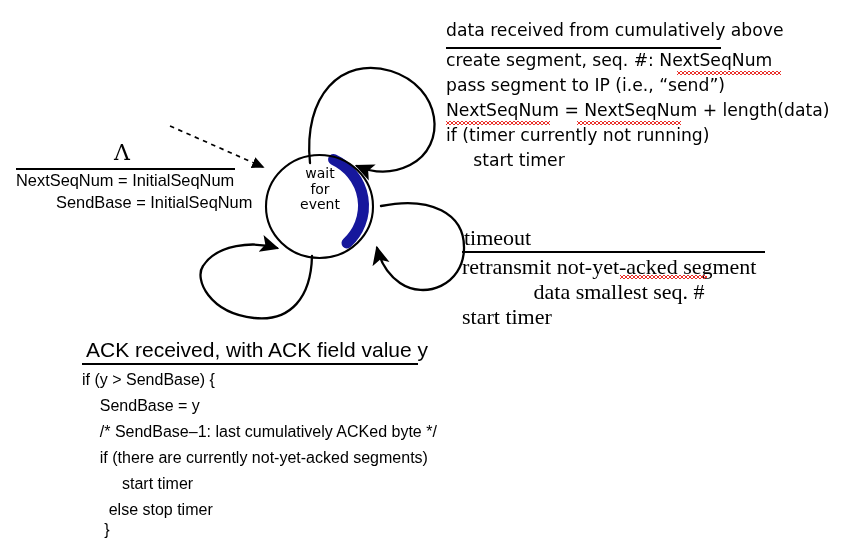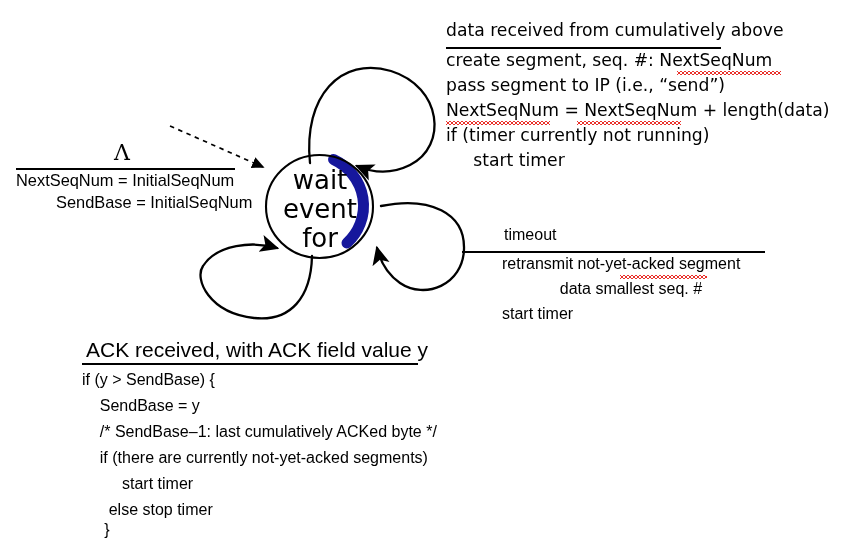--- a/index.html
+++ b/index.html
@@ -27,23 +27,22 @@
     color: #000000;
     line-height: 1.0;
   }
   
   .blk-data {
     font-family: "DejaVu Sans", sans-serif;
     font-size: 17.2px;
   }
   
   .blk-timeout {
-    font-family: Liberation Sans, sans-serif;
-    font-size: 16px;
-    margin-left: 40px;
+    font-family: Liberation Serif, serif;
+    font-size: 22px;
   }
   
   .blk-init {
     font-family: "Liberation Sans", sans-serif;
     font-size: 16.4px;
   }
   .lambda-glyph {
     font-family: "DejaVu Serif", serif;
     font-size: 22px;
   }
@@ -53,21 +52,21 @@
     font-size: 16px;
   }
   .blk-ack-title {
     font-family: "Liberation Sans", sans-serif;
     font-size: 21px;
   }
   
   .state-label {
     position: absolute;
     font-family: "DejaVu Sans", sans-serif;
-    font-size: 26px;
+    font-size: 14px;
     text-align: center;
     line-height: 1.12;
     color: #000000;
   }
   .rule {
     position: absolute;
     background: #000000;
     height: 1.6px;
   }
   .squiggle {
@@ -105,22 +104,22 @@
 
   <path d="M 381 206 C 430 196, 465 213, 464 249 C 463 285, 425 300, 400 283
            C 387 274, 380 260, 377 248" fill="none" stroke="#000000" stroke-width="2.3" stroke-linecap="round" marker-end="url(#ah)"></path>
 
   <path d="M 312 256 C 311 297, 291 322, 254 318 C 209 313, 194 279, 203 266
            C 217 244, 253 241, 277 248" fill="none" stroke="#000000" stroke-width="2.3" stroke-linecap="round" marker-end="url(#ah)"></path>
 </svg>
 
 <div class="state-label" style="left:274px; top:166px; width:92px;">
   <div>wait</div>
+  <div>for</div>
   <div>event</div>
-  <div>for</div>
 </div>
 
 <div>
   <div class="txt lambda-glyph" style="left:114px; top:142px;">Λ</div>
   <div class="rule" style="left:16px; top:168px; width:219px;"></div>
   <div class="txt blk-init" style="left:16px; top:172px;">NextSeqNum = InitialSeqNum</div>
   <div class="txt blk-init" style="left:16px; top:194px;margin-left:40px;">SendBase = InitialSeqNum</div>
 </div>
 
 <div>

